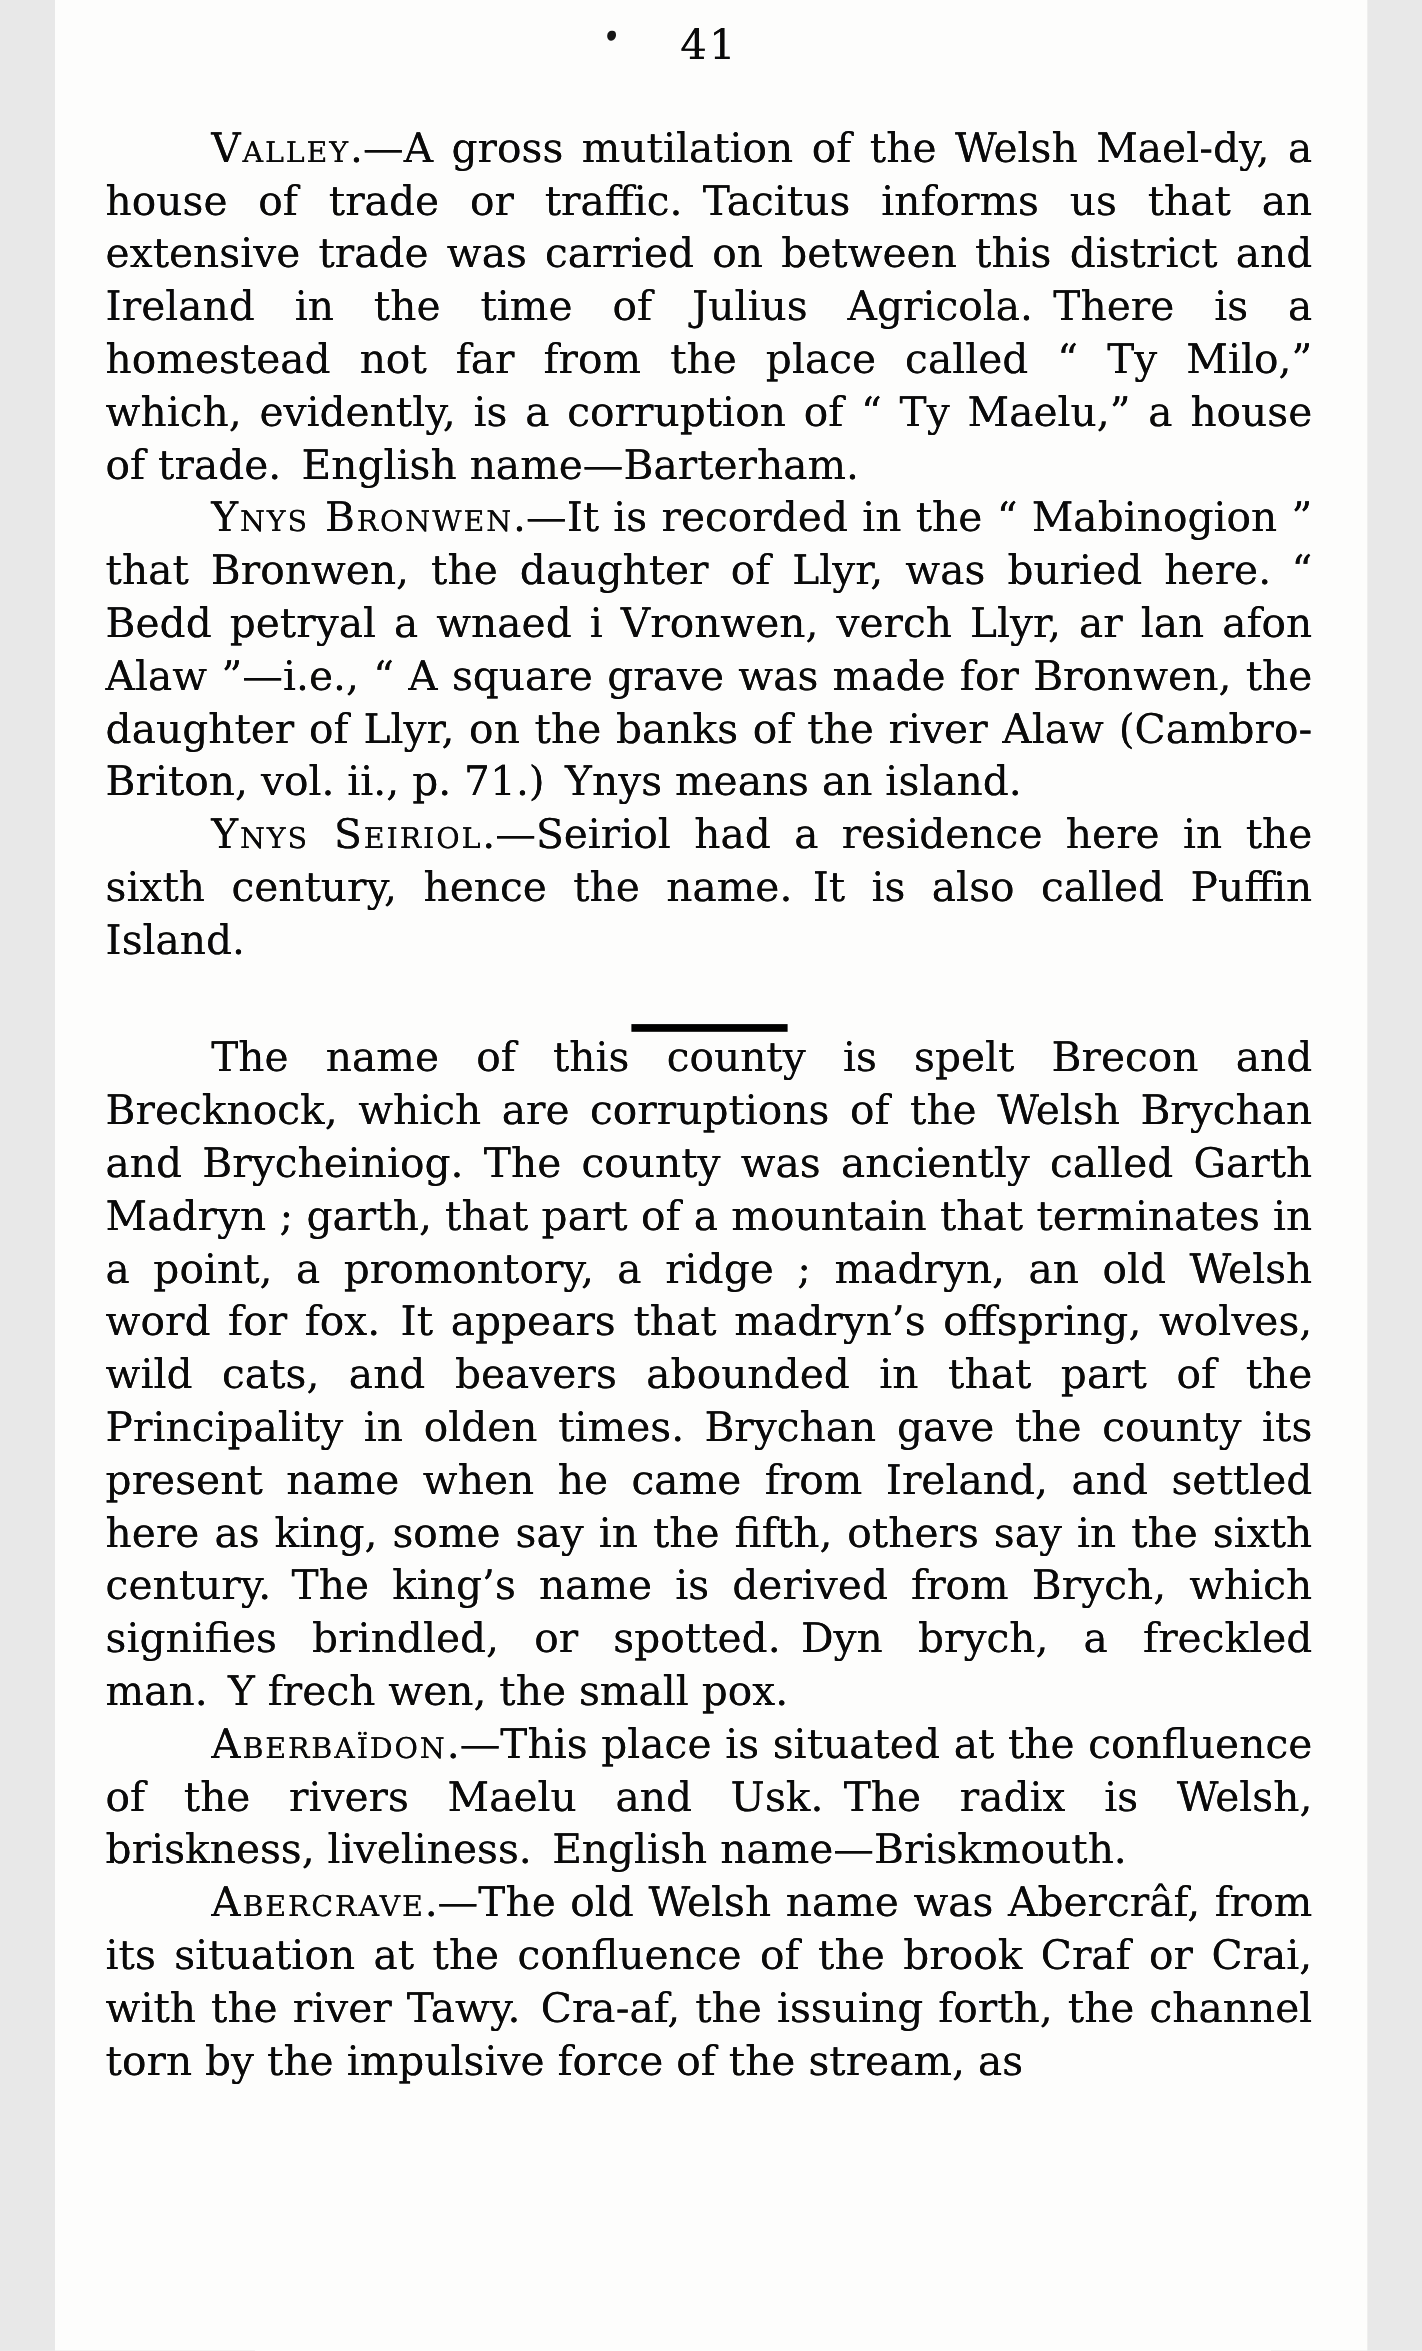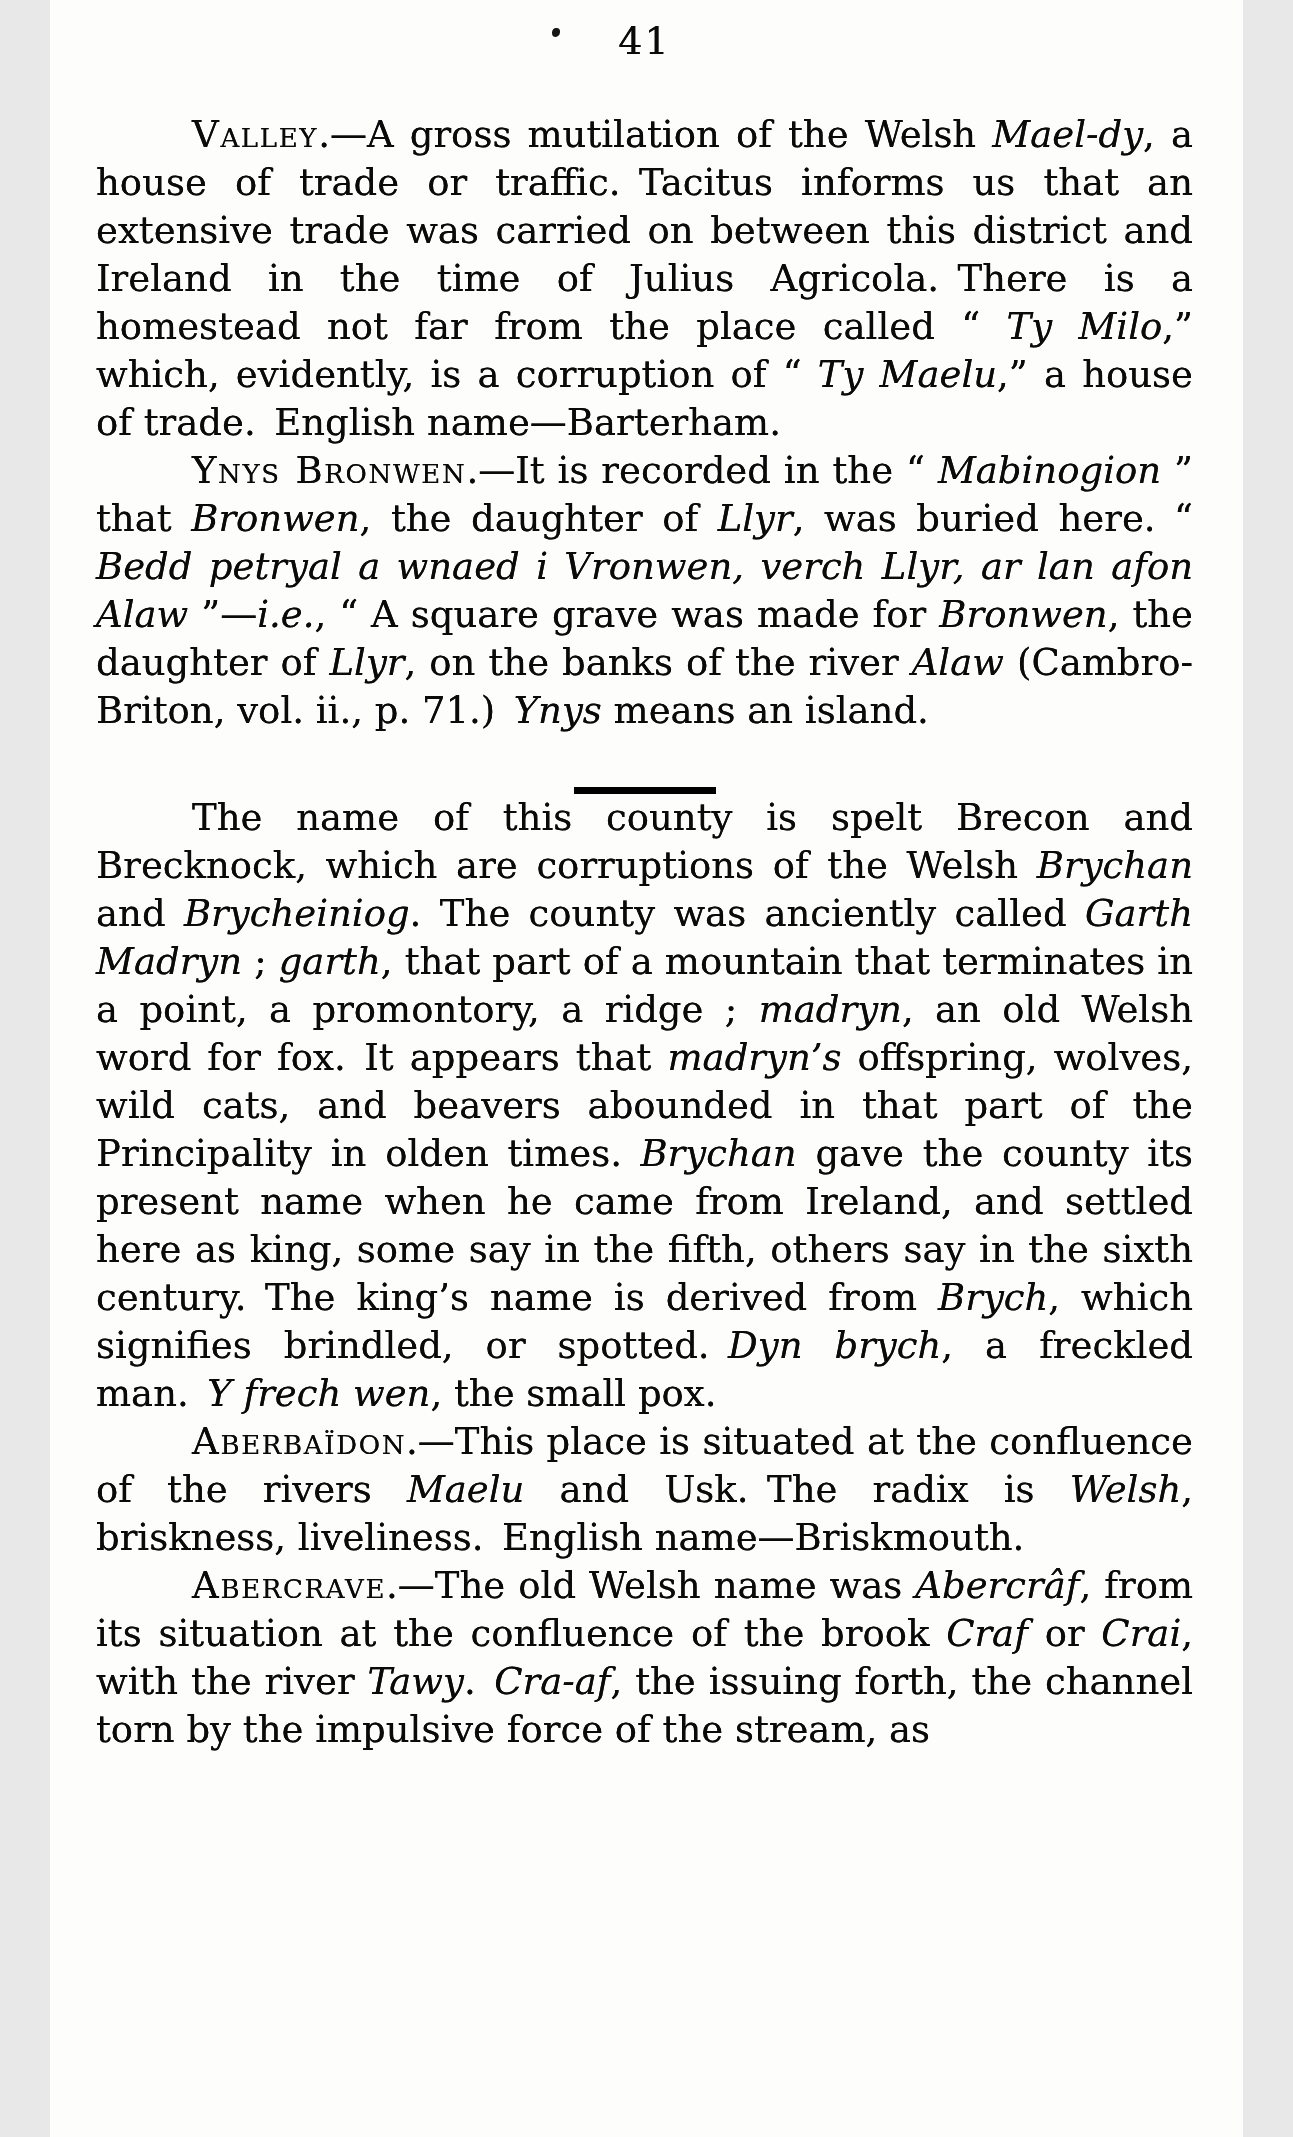--- a/index.html
+++ b/index.html
@@ -33,21 +33,21 @@
   }
   .content { margin-top: 46px; }
   .para {
     margin: 0;
     font-size: 37px;
     line-height: 48px;
     text-align: justify;
     text-indent: 96px;
   }
   .sc { font-variant: small-caps; letter-spacing: 0.045em; }
-  .it { font-style: italic; }
+  .it { }
   .divider {
     width: 142px;
     height: 7px;
     background: #000;
     margin: 52px auto 0;
   }
   .section-heading {
     margin: 62px 0 24px 0;
     font-size: 50px;
     line-height: 60px;
@@ -58,18 +58,19 @@
 </style>
 </head>
 <body>
 
 <div class="page">
   <div class="ink-speck"></div>
   <div class="page-number">41</div>
   <div class="content">
       <p class="para"><span class="sc">Valley</span><span>.—A gross mutilation of the Welsh </span><span class="it">Mael-dy</span><span>, a house of trade or traffic. Tacitus informs us that an extensive trade was carried on between this district and Ireland in the time of Julius Agricola. There is a homestead not far from the place called “ </span><span class="it">Ty Milo</span><span>,” which, evidently, is a corruption of “ </span><span class="it">Ty Maelu</span><span>,” a house of trade. English name—Barterham.</span></p>
       <p class="para"><span class="sc">Ynys Bronwen</span><span>.—It is recorded in the “ </span><span class="it">Mabinogion</span><span> ” that </span><span class="it">Bronwen</span><span>, the daughter of </span><span class="it">Llyr</span><span>, was buried here. “ </span><span class="it">Bedd petryal a wnaed i Vronwen, verch Llyr, ar lan afon Alaw</span><span> ”—</span><span class="it">i.e.</span><span>, “ A square grave was made for </span><span class="it">Bronwen</span><span>, the daughter of </span><span class="it">Llyr</span><span>, on the banks of the river </span><span class="it">Alaw</span><span> (Cambro-Briton, vol. ii., p. 71.) </span><span class="it">Ynys</span><span> means an island.</span></p>
+      <p class="para"><span class="sc">Ynys Seiriol</span><span>.—</span><span class="it">Seiriol</span><span> had a residence here in the sixth century, hence the name. It is also called Puffin Island.</span></p>
       <div class="divider"></div>
       <p class="para"><span>The name of this county is spelt Brecon and Brecknock, which are corruptions of the Welsh </span><span class="it">Brychan</span><span> and </span><span class="it">Brycheiniog</span><span>. The county was anciently called </span><span class="it">Garth Madryn</span><span> ; </span><span class="it">garth</span><span>, that part of a mountain that terminates in a point, a promontory, a ridge ; </span><span class="it">madryn</span><span>, an old Welsh word for fox. It appears that </span><span class="it">madryn’s</span><span> offspring, wolves, wild cats, and beavers abounded in that part of the Principality in olden times. </span><span class="it">Brychan</span><span> gave the county its present name when he came from Ireland, and settled here as king, some say in the fifth, others say in the sixth century. The king’s name is derived from </span><span class="it">Brych</span><span>, which signifies brindled, or spotted. </span><span class="it">Dyn brych</span><span>, a freckled man. </span><span class="it">Y frech wen</span><span>, the small pox.</span></p>
       <p class="para"><span class="sc">Aberbaïdon</span><span>.—This place is situated at the confluence of the rivers </span><span class="it">Maelu</span><span> and Usk. The radix is </span><span class="it">Welsh</span><span>, briskness, liveliness. English name—Briskmouth.</span></p>
       <p class="para"><span class="sc">Abercrave</span><span>.—The old Welsh name was </span><span class="it">Abercrâf</span><span>, from its situation at the confluence of the brook </span><span class="it">Craf</span><span> or </span><span class="it">Crai</span><span>, with the river </span><span class="it">Tawy</span><span>. </span><span class="it">Cra-af</span><span>, the issuing forth, the channel torn by the impulsive force of the stream, as</span></p>
     </div>
 </div>
 
 </body></html>

